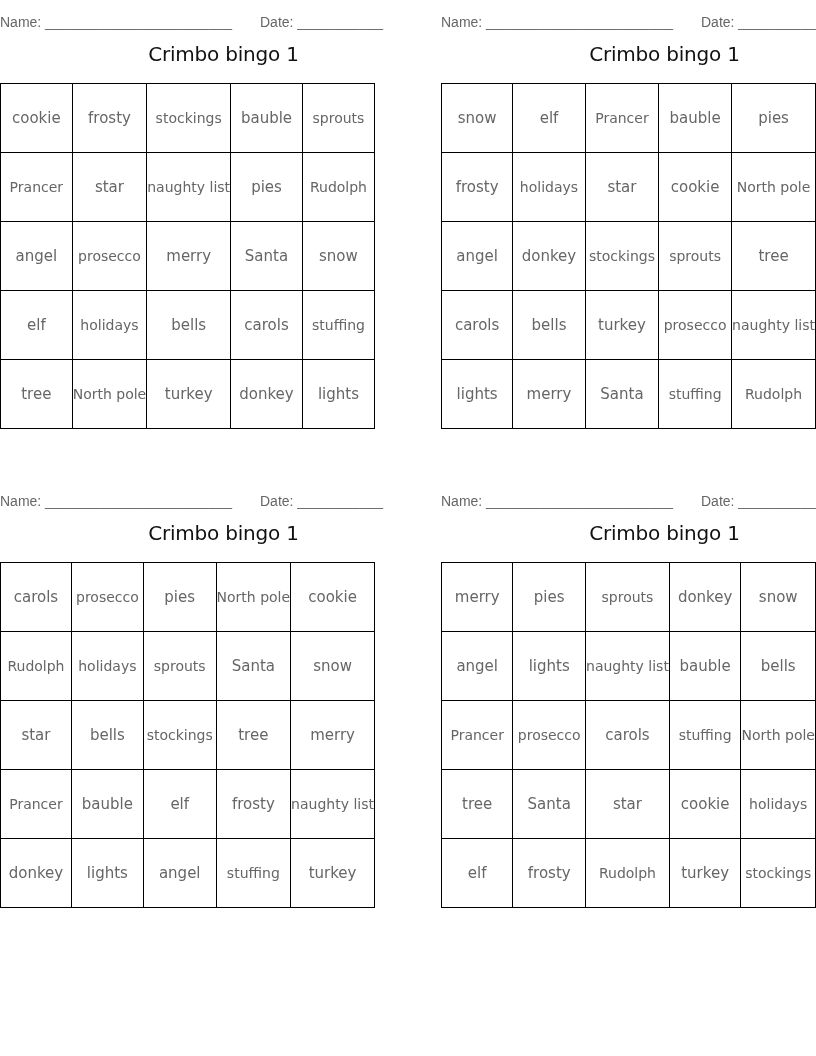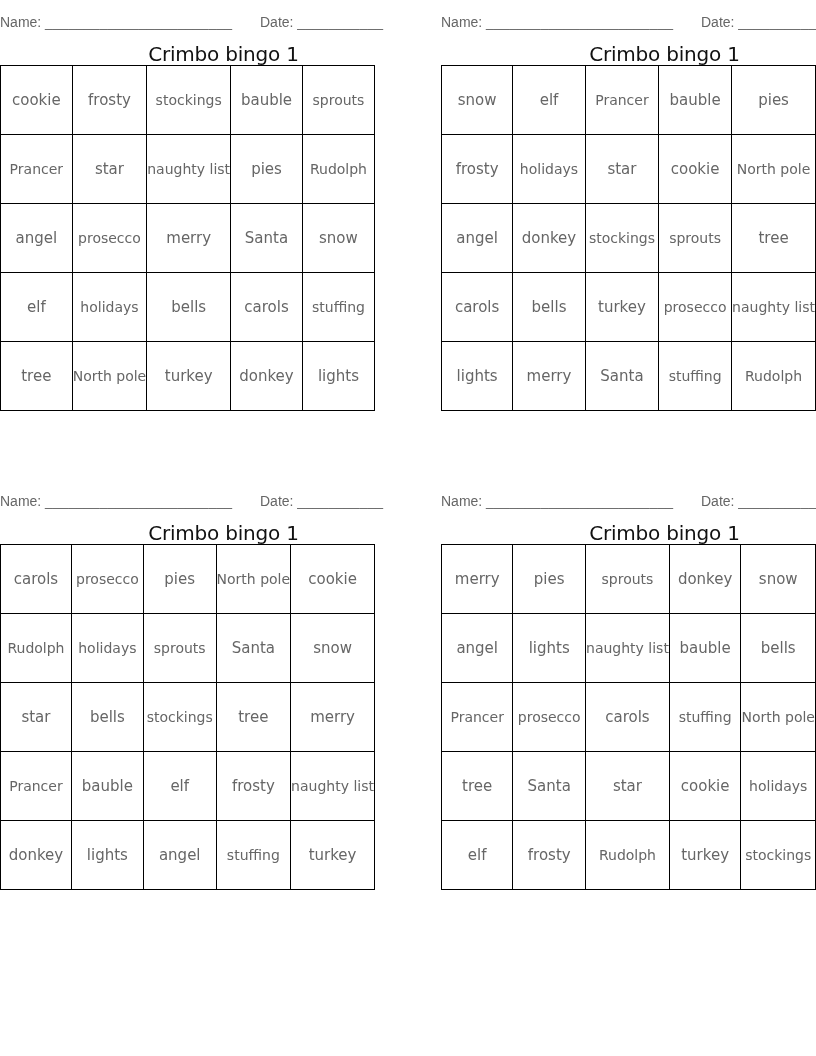--- a/index.html
+++ b/index.html
@@ -2,21 +2,21 @@
 <html><head>
 <meta charset="utf-8">
 <style>
   html, body { margin: 0; padding: 0; background: #ffffff; }
   body { width: 816px; height: 1056px; position: relative; overflow: hidden; font-family: "DejaVu Sans", sans-serif; }
   .card { position: absolute; width: 375px; }
   .hdr { position: absolute; top: 12px; left: 0; width: 100%; height: 20px; font-family: "Liberation Sans", sans-serif; font-size: 14px; color: #666666; white-space: nowrap; }
   .hdr .name { position: absolute; left: 0; top: 2px; }
   .hdr .date { position: absolute; left: 260px; top: 2px; }
   .title { position: absolute; top: 42px; left: 0; width: 375px; text-align: center; font-family: "DejaVu Sans", sans-serif; font-size: 20px; color: #111111; letter-spacing: -0.2px; margin-left: 36px; }
-  table.grid { position: absolute; top: 65px; left: 0; border-collapse: collapse; table-layout: fixed; border-radius: 7px; }
+  table.grid { position: absolute; top: 83px; left: 0; border-collapse: collapse; table-layout: fixed; border-radius: 7px; }
   table.grid td { width: 73px; height: 68px; border: 1.5px solid #000; text-align: center; vertical-align: middle; color: #666666; padding: 0; font-size: 15px; white-space: nowrap; overflow: hidden; }
   table.grid td.sm { font-size: 14px; }
 </style>
 </head>
 <body>
 
 <div id="root">
     <div class="card" style="left: 0px; top: 0px;">
       <div class="hdr">
         <span class="name">Name: ________________________</span>

